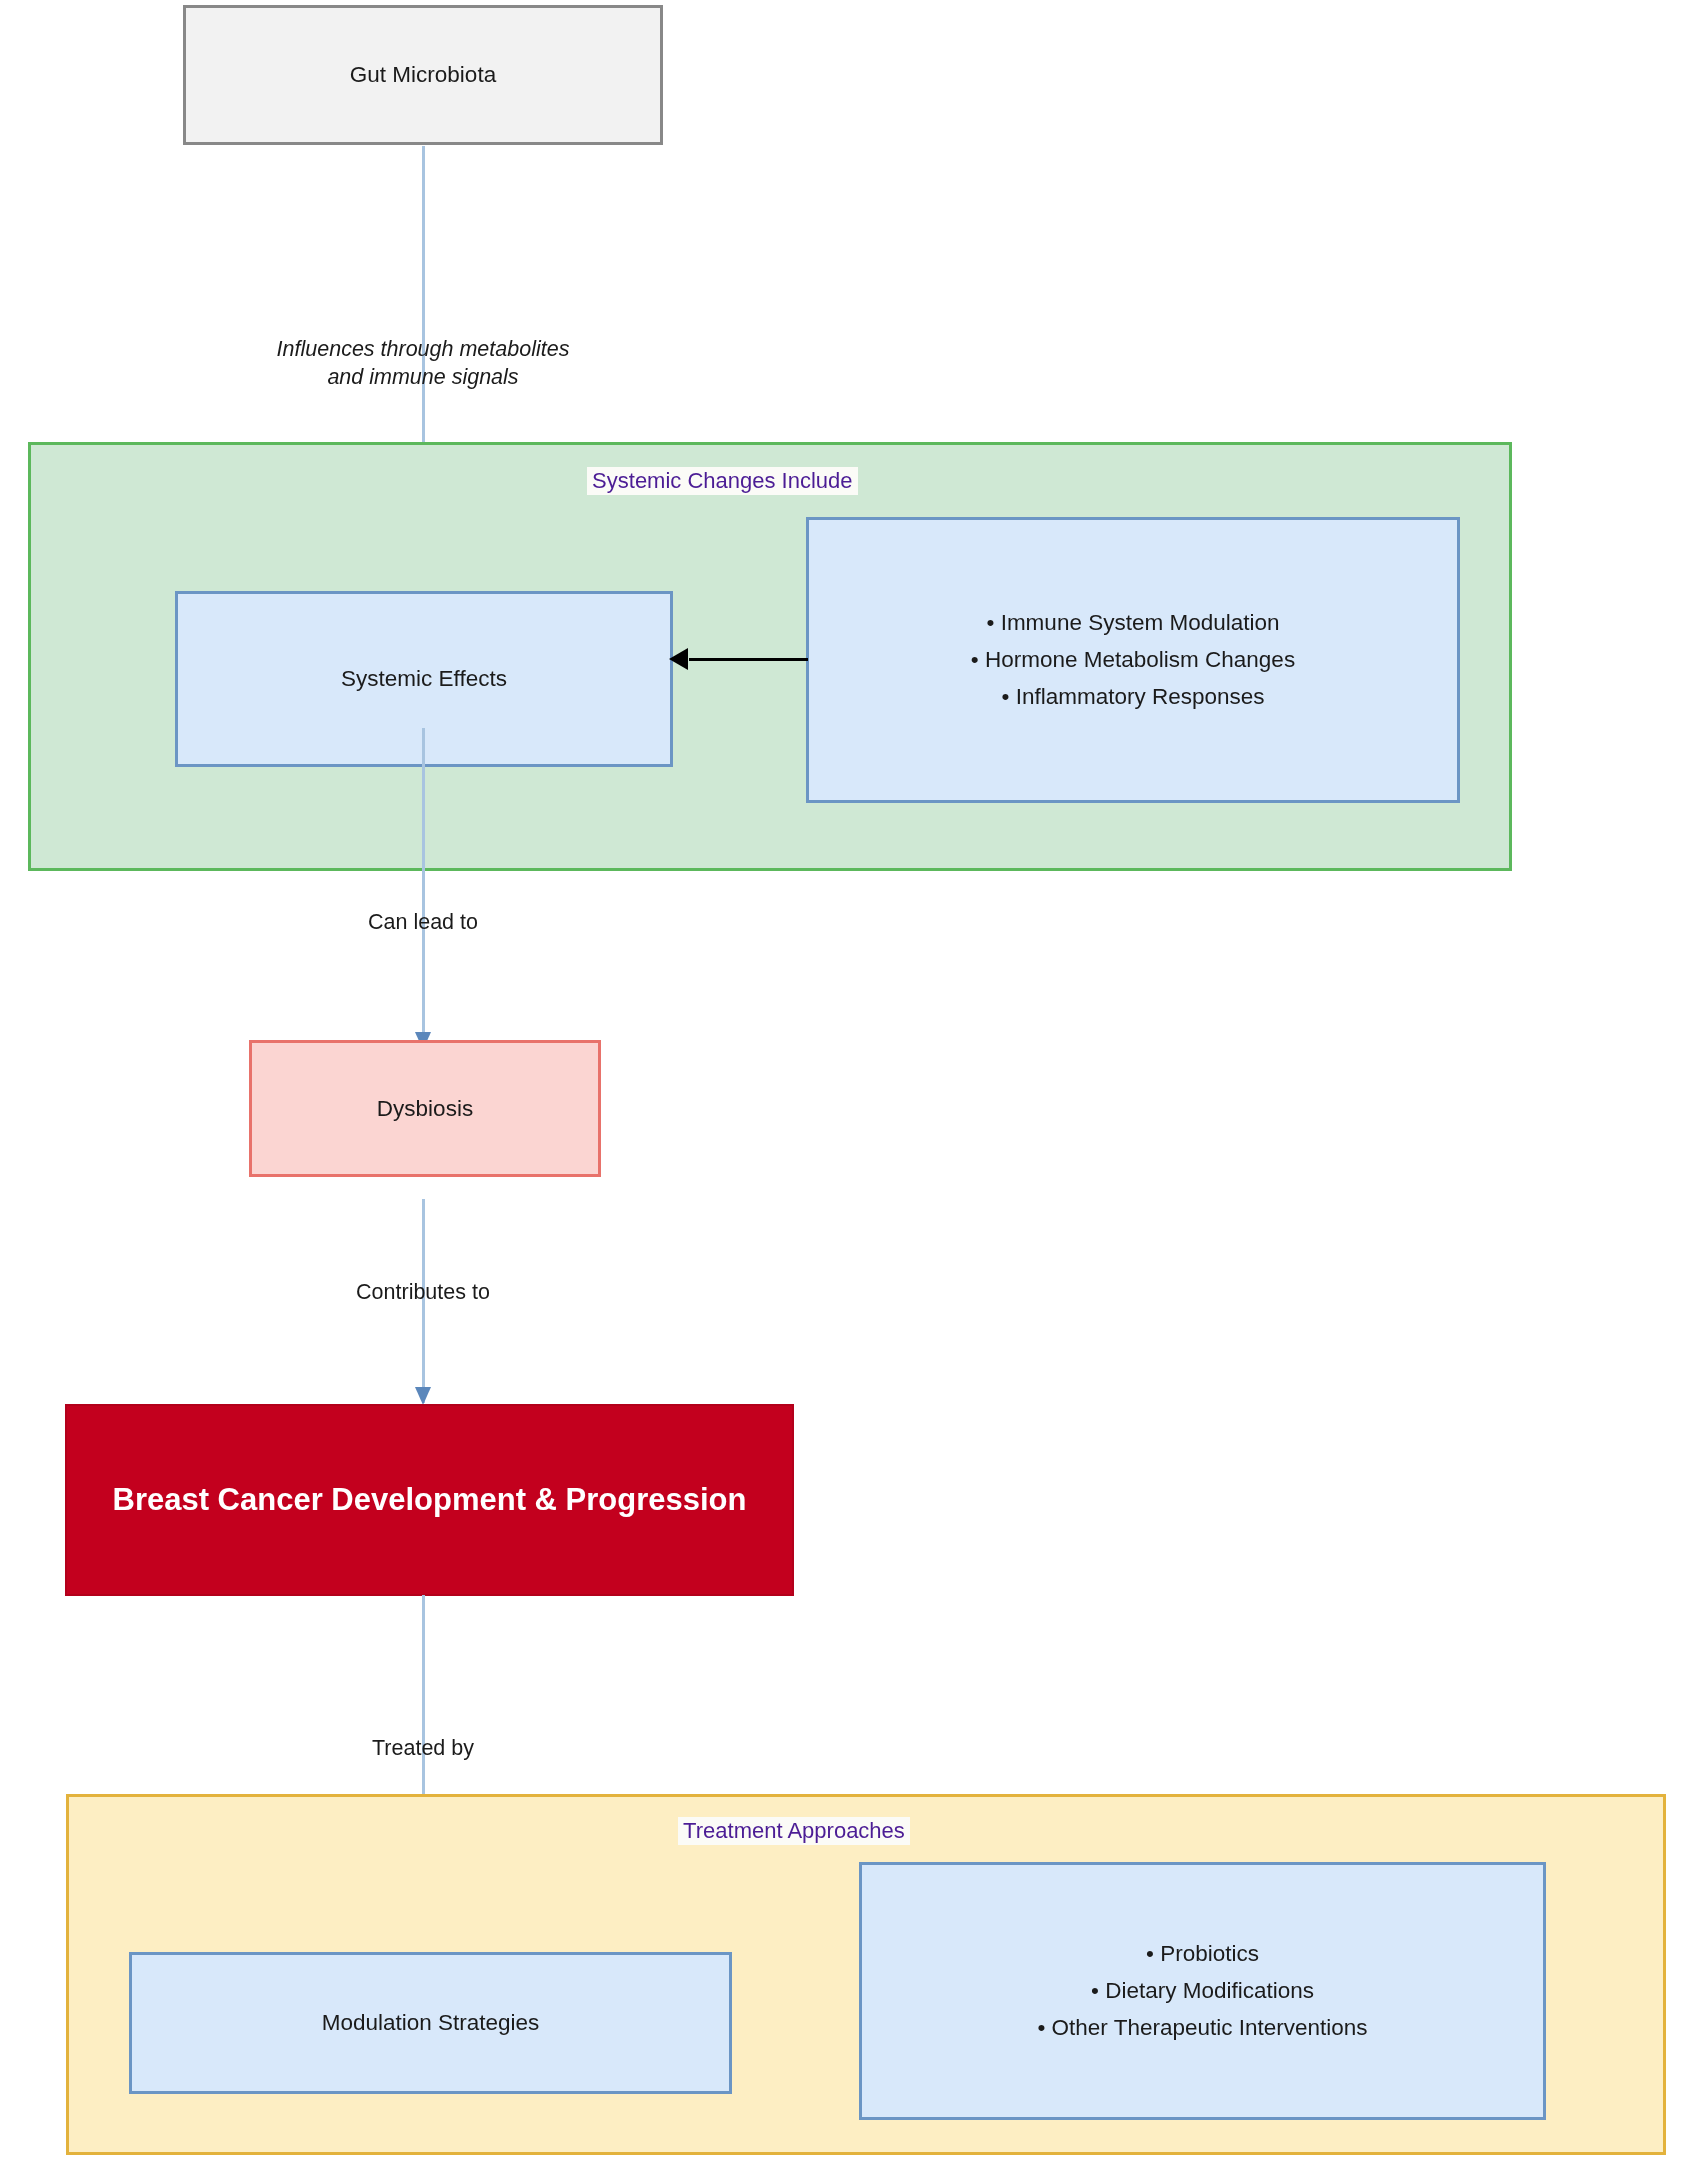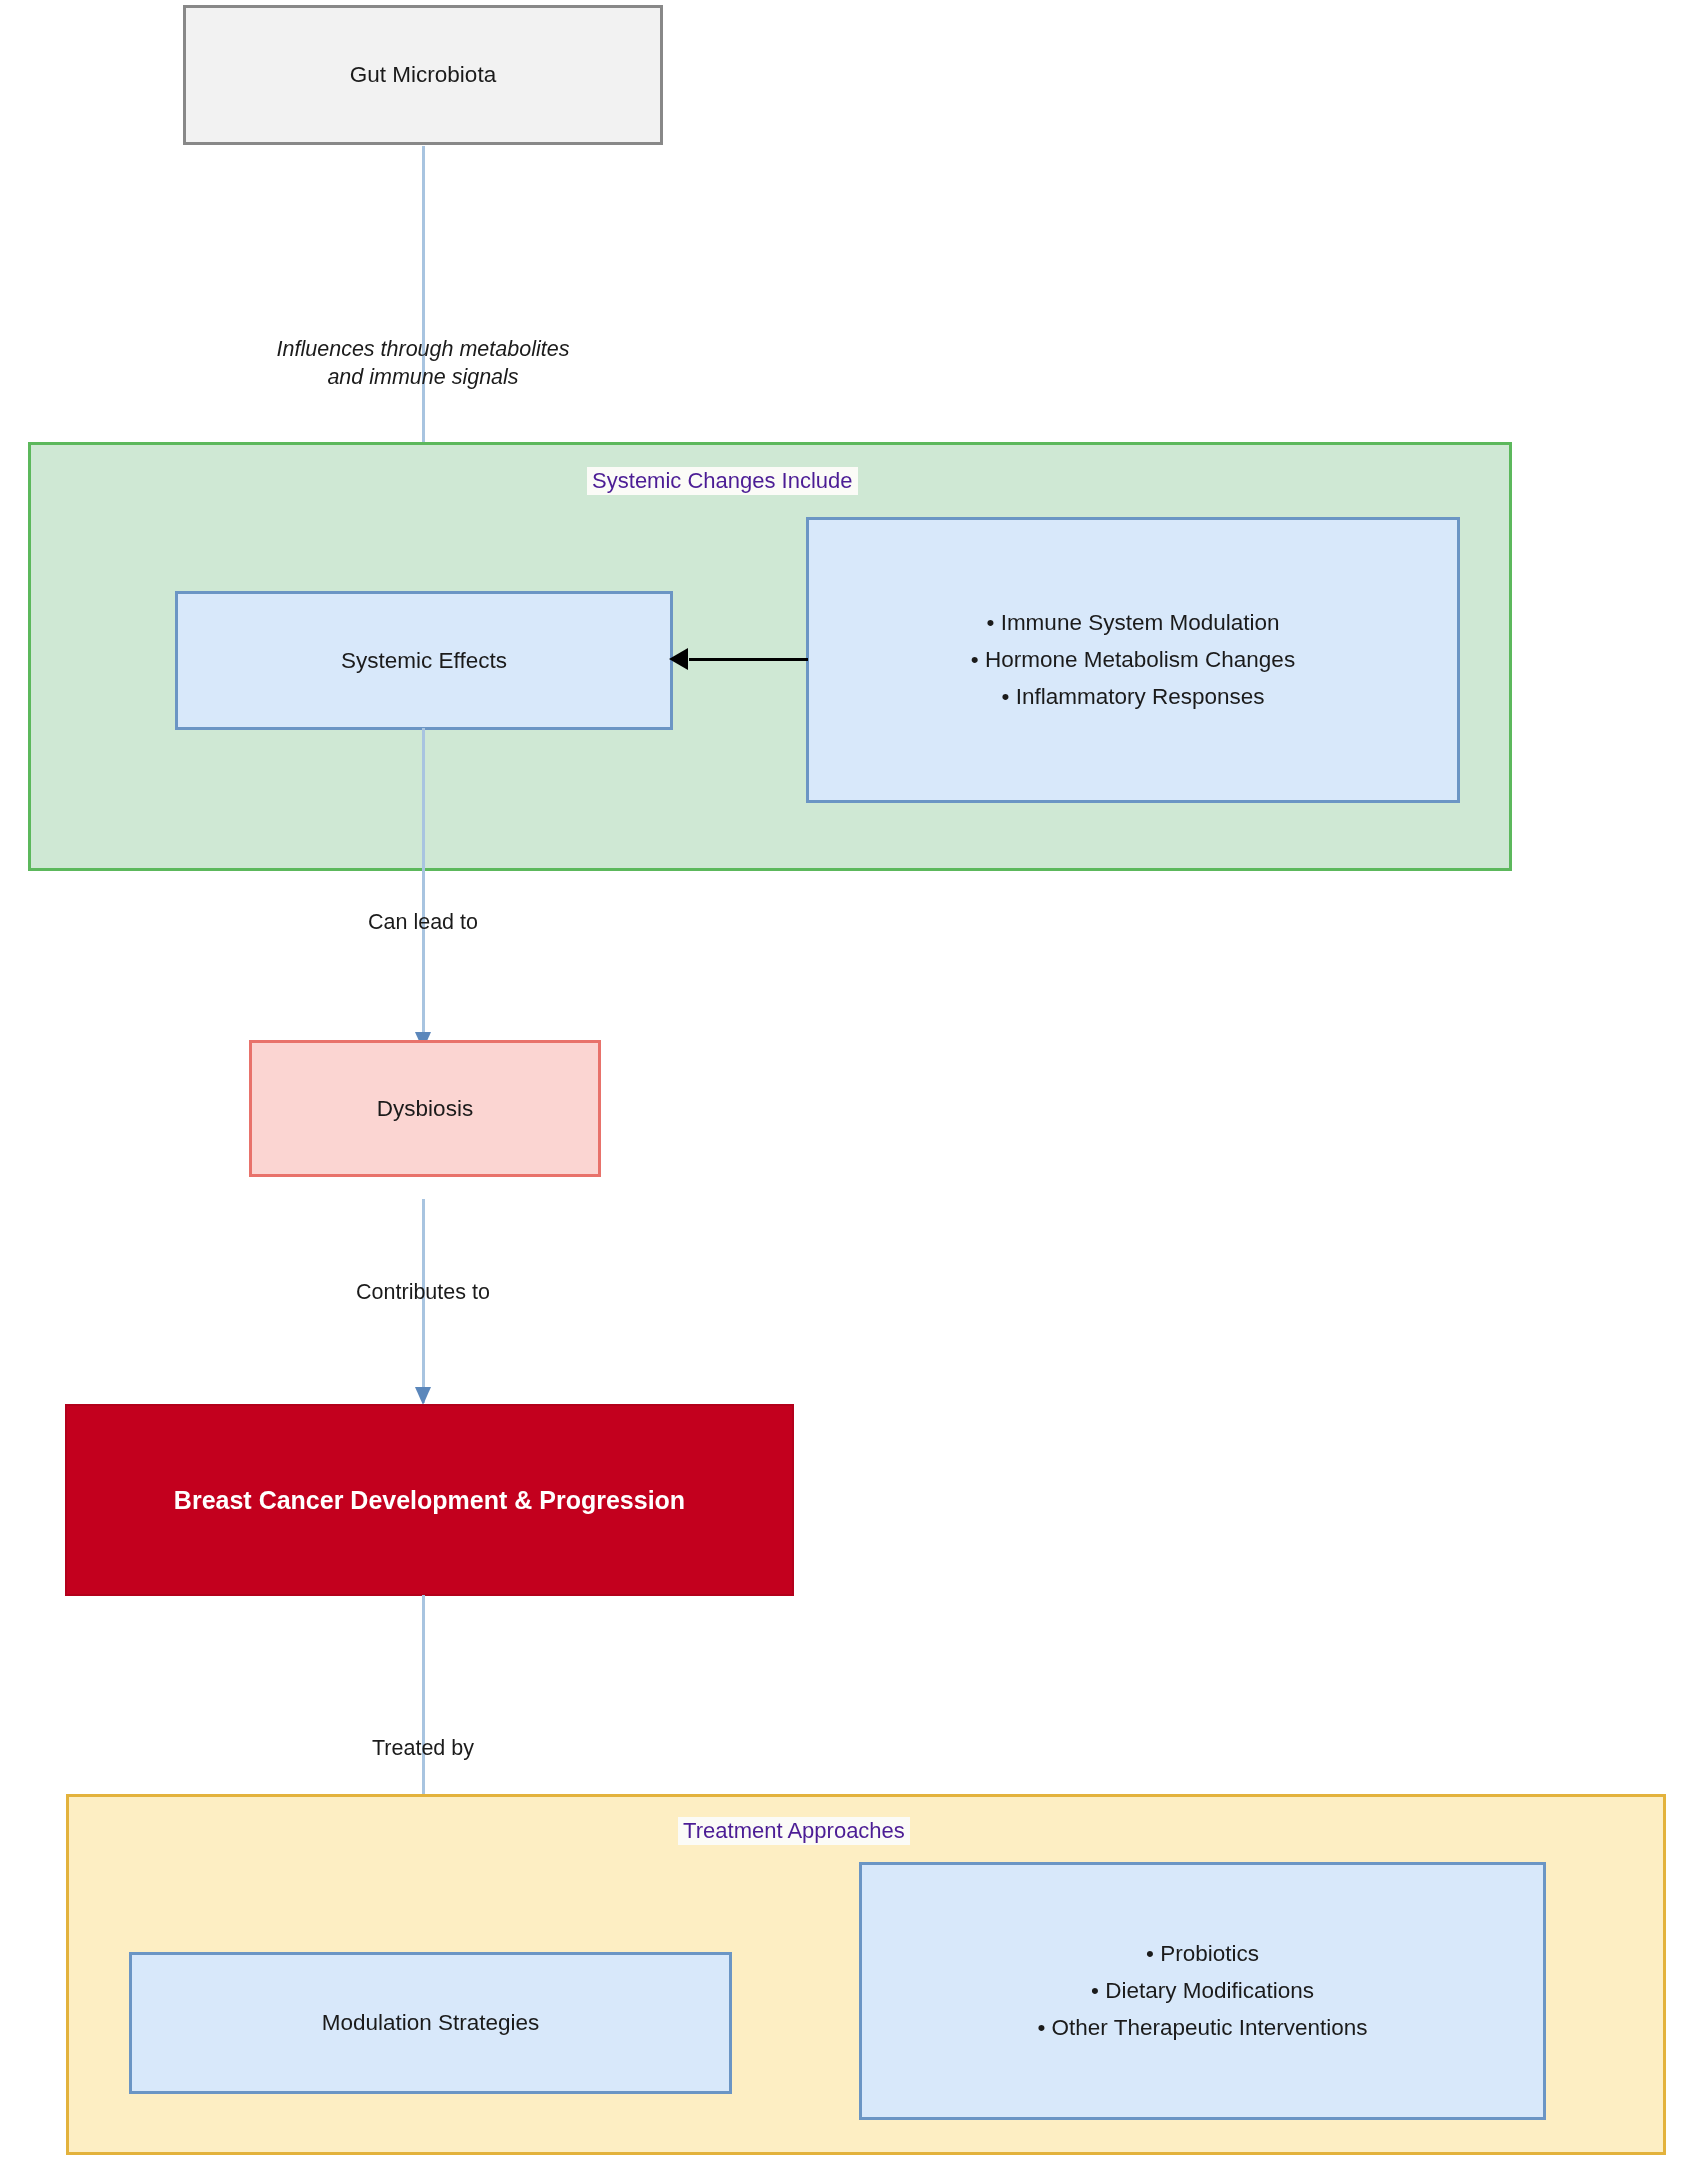--- a/index.html
+++ b/index.html
@@ -45,21 +45,21 @@
   .node-pink {
     background: #fbd5d2;
     border: 3.6px solid #e8726b;
   }
 
   .node-crimson {
     background: #c3001e;
     border: 2.6px solid #b3001b;
     color: #ffffff;
     font-weight: bold;
-    font-size: 25px;
+    font-size: 31px;
   }
 
   
   .subgraph {
     position: absolute;
     box-sizing: border-box;
   }
   .subgraph-green {
     background: #cfe8d4;
     border: 3.6px solid #5cb85c;
@@ -149,21 +149,21 @@
   <div class="subgraph-title" style="left:587px; top:467px;">Systemic Changes Include</div>
 
   <div class="node node-blue" style="left:806px; top:517px; width:654px; height:286px;">
     <div class="bullets">
       <div class="bullet-line">• Immune System Modulation</div>
       <div class="bullet-line">• Hormone Metabolism Changes</div>
       <div class="bullet-line">• Inflammatory Responses</div>
     </div>
   </div>
 
-  <div class="node node-blue" style="left:175px; top:591px; width:498px; height:139px;">Systemic Effects</div>
+  <div class="node node-blue" style="left:175px; top:591px; width:498px; height:176px;">Systemic Effects</div>
 
   <div class="conn-black" style="left:689px; top:658px; width:119px;"></div>
   <div class="arrowhead-left" style="left:669px; top:648px;"></div>
 
   <div class="conn conn-v" style="left:422px; top:728px; height:322px;"></div>
   <div class="arrowhead-down" style="left:415px; top:1032px;"></div>
   <div class="edge-label" style="left:244px; top:884px; width:358px;margin-top:24px;">Can lead to</div>
 
   <div class="node node-pink" style="left:249px; top:1040px; width:352px; height:137px;">Dysbiosis</div>
 

